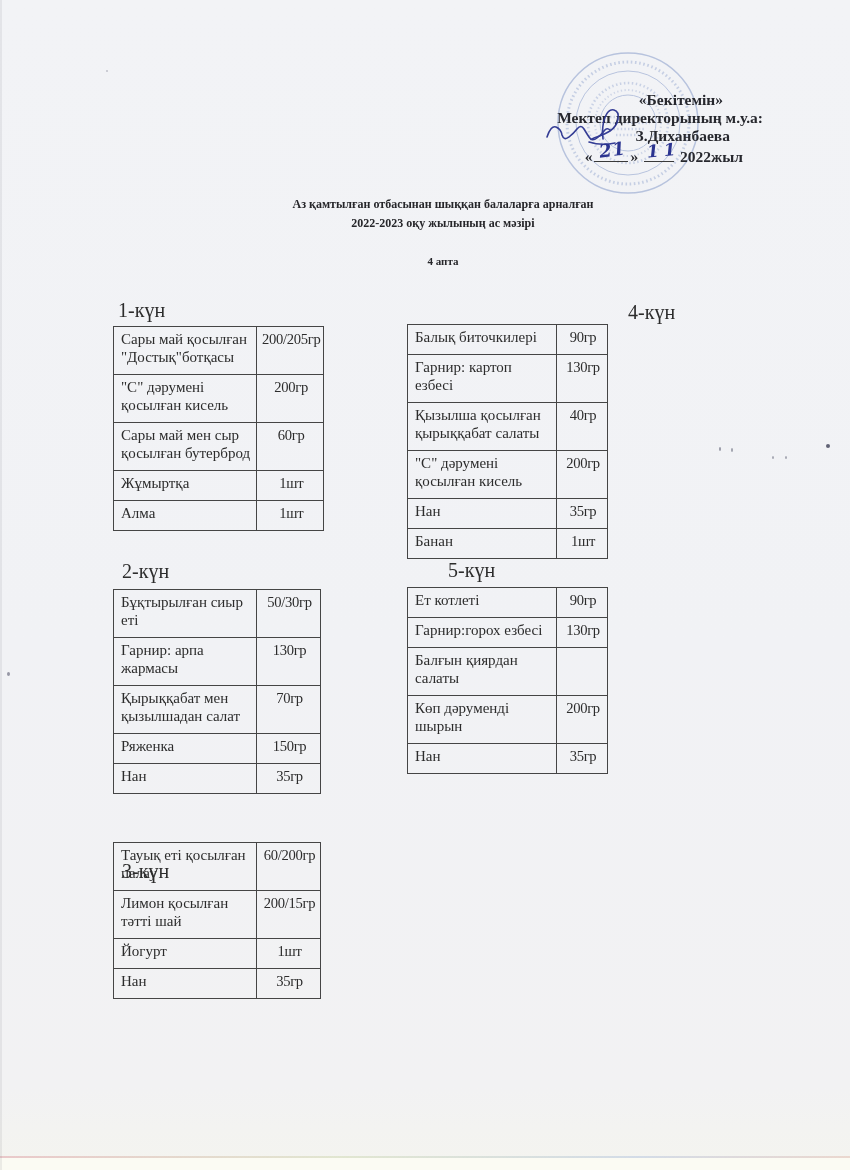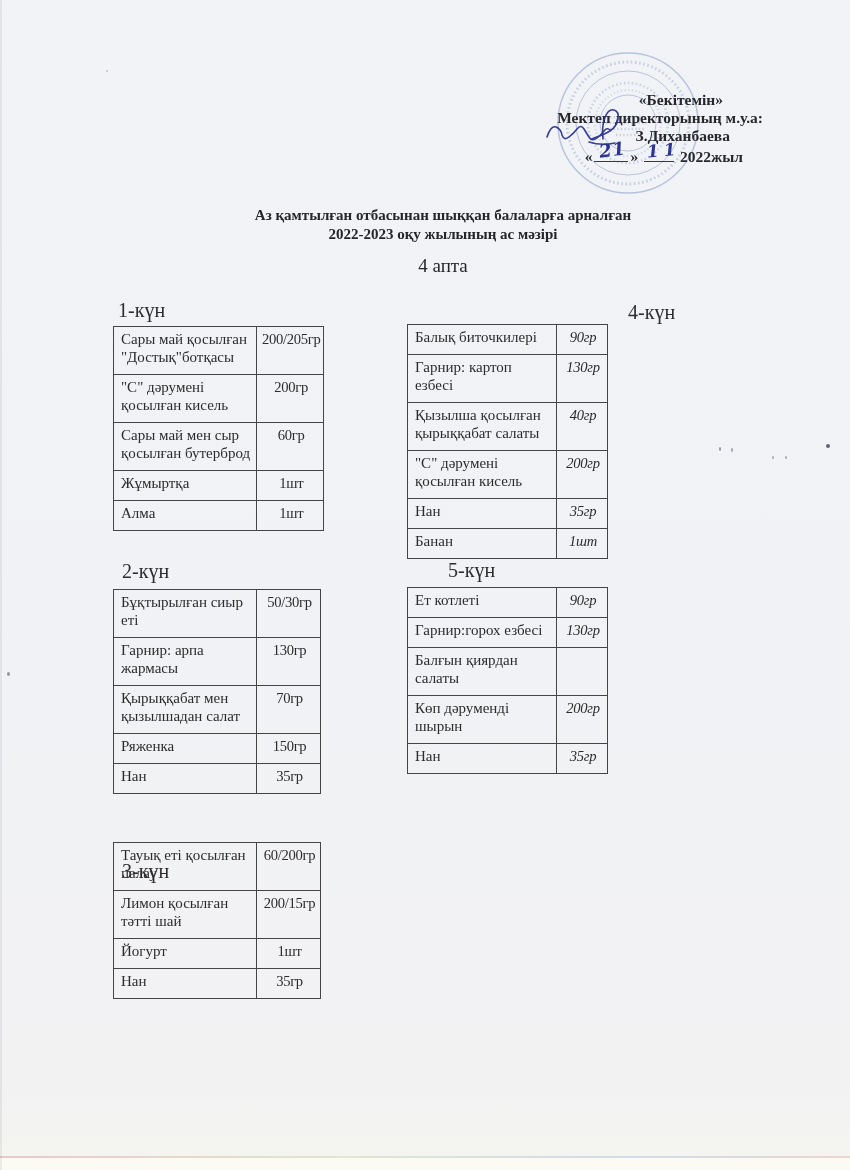--- a/index.html
+++ b/index.html
@@ -21,34 +21,34 @@
             border-bottom:1.6px solid #3a3a3a; margin:0 2px; vertical-align:baseline; }
   .u-line.u2 { width:30px; }
   .hand { position:absolute; left:5px; top:-4px; font-family:"DejaVu Serif",serif;
           font-style:italic; font-weight:bold; color:#2b3490; font-size:18px;
           transform:rotate(-8deg); letter-spacing:1px; }
   .hand2 { font-size:17px; transform:rotate(-5deg); letter-spacing:5px; left:3px; }
   
   .stamp-svg { position:absolute; left:540px; top:35px; opacity:.5; filter:blur(.3px); }
   .sig-svg { position:absolute; left:543px; top:105px; }
   
-  .doc-title { position:absolute; left:443px; top:206px; width:620px; transform:translateX(-50%);
-               text-align:center; font-weight:bold; font-size:15px; line-height:19px; color:#26262a; }
+  .doc-title { position:absolute; left:443px; top:195px; width:620px; transform:translateX(-50%);
+               text-align:center; font-weight:bold; font-size:12px; line-height:19px; color:#26262a; }
   .week-label { position:absolute; left:443px; top:255px; transform:translateX(-50%);
-                font-weight:normal; font-size:19px; color:#26262a; }
+                font-weight:bold; font-size:11px; color:#26262a; }
   
   .day-label { position:absolute; font-size:20px; color:#2c2c2c; }
   
   table.menu-table { position:absolute; border-collapse:collapse; table-layout:fixed; }
   .menu-table td { border:1px solid #454545; vertical-align:top; font-size:15px;
                    line-height:18px; color:#2c2c2c; padding:3px 3px 8px 7px; }
   .t-left td.dish { width:132px; }
   .t-left td.amt  { width:55px; }
   .t-right td.dish{ width:138px; }
-  .t-right td.amt { width:42px;font-style:italic; }
+  .t-right td.amt { width:42px; }
   td.amt { white-space:nowrap; font-size:14.6px; letter-spacing:-0.3px; padding-left:5px;text-align:center; }
   
   .speck { position:absolute; border-radius:50%; background:#4a4d62; }
   .scan-edge-line { position:absolute; left:0; top:1156px; width:850px; height:2px;
     background:linear-gradient(90deg, rgba(214,120,130,.35), rgba(190,205,150,.35) 40%,
                rgba(150,175,215,.35) 75%, rgba(214,150,130,.3)); }
   .scan-edge-bottom { position:absolute; left:0; top:1158px; width:850px; height:12px;
     background:#fbfbf3; }
   .scan-edge-left { position:absolute; left:0; top:0; width:2px; height:1170px;
     background:rgba(120,120,130,.12); }

